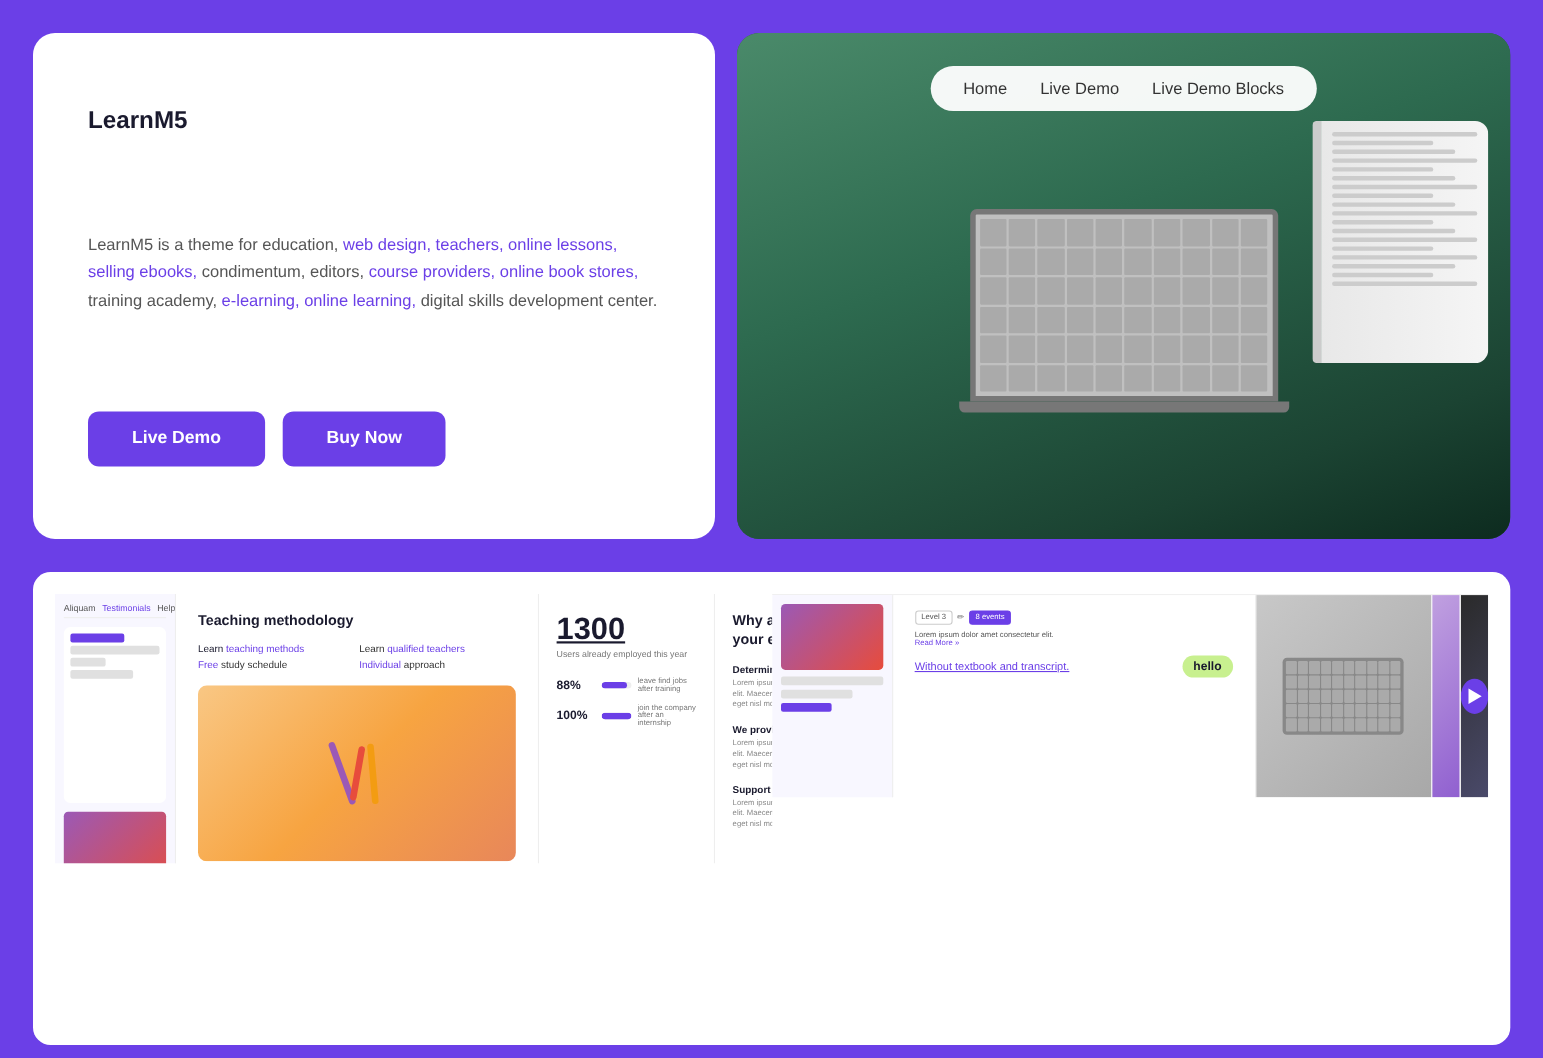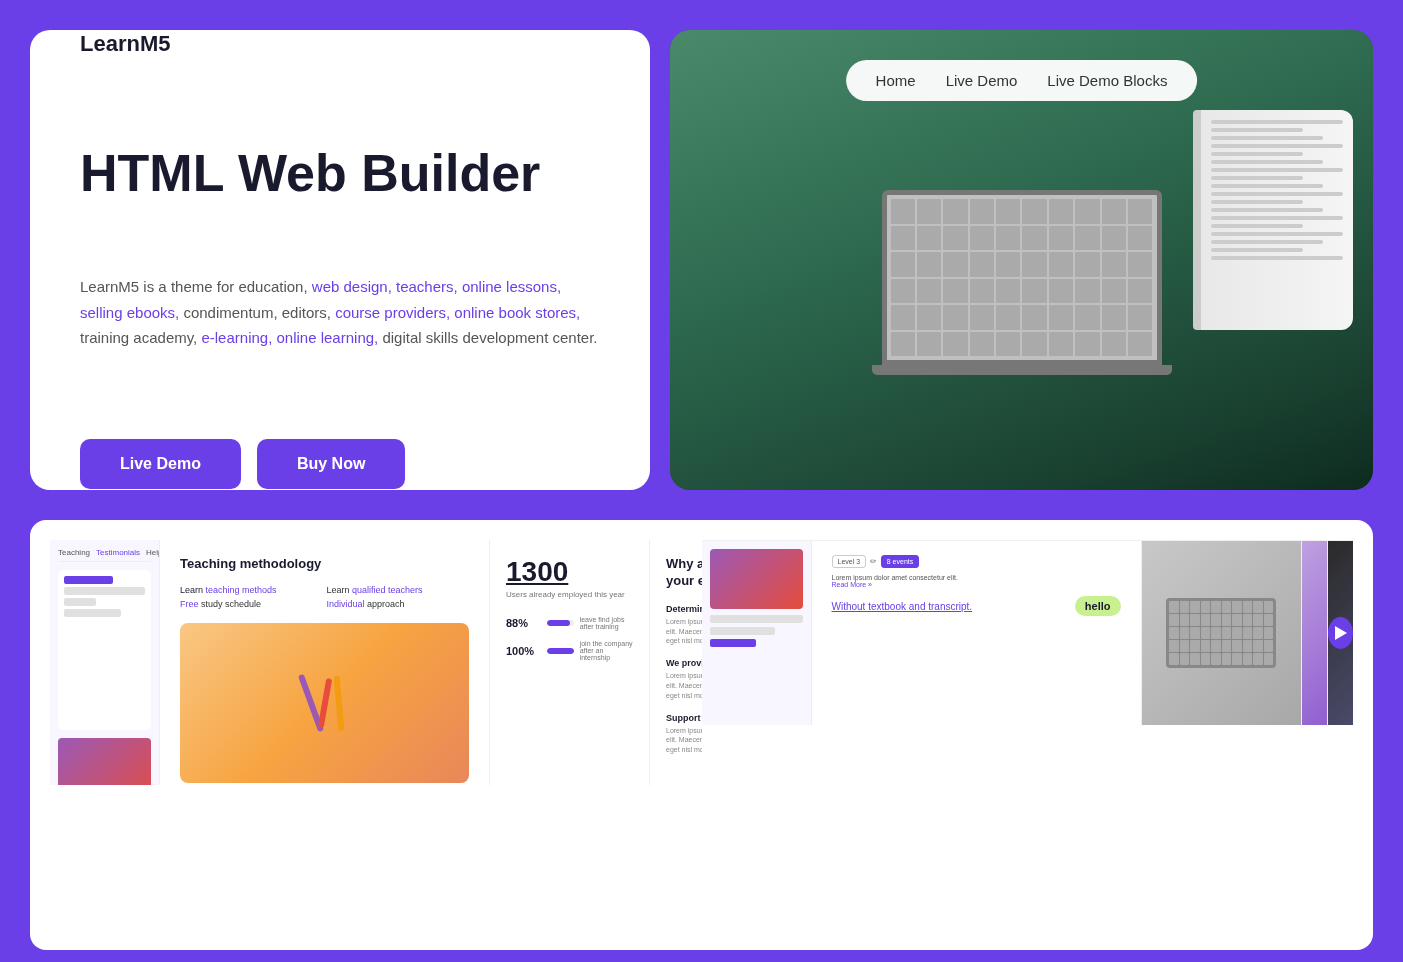--- a/index.html
+++ b/index.html
@@ -425,21 +425,20 @@
       margin: 0 auto;
     }
   </style>
 </head>
 <body>
 
 <div class="top-section">
 
   <div class="hero-left">
     <div class="logo">LearnM5</div>
-    <h1 class="hero-title">HTML Web Builder</h1>
     <p class="hero-desc">
       <span>LearnM5 is a theme for education, </span><span class="highlight">web design, teachers, online lessons, selling ebooks,</span><span> condimentum, editors, </span><span class="highlight">course providers, online book stores,</span><span> training academy, </span><span class="highlight">e-learning, online learning,</span><span> digital skills development center.</span>
     </p>
     <div class="hero-buttons">
       <button class="btn-primary">Live Demo</button>
       <button class="btn-secondary">Buy Now</button>
     </div>
   </div>
 
   <div class="hero-right">
@@ -542,21 +541,21 @@
   </div>
 </div>
 
 <div class="bottom-section">
   <div class="demo-strip">
 
     <div style="display:flex;height:245px;width:100%;overflow:hidden;">
 
       <div class="preview-block block-app">
         <div class="app-nav">
-          <span>Teaching</span>
+          <span>Aliquam</span>
           <span class="active">Testimonials</span>
           <span>Help</span>
         </div>
         <div class="app-content-mini">
           <div class="mini-bar purple"></div>
           <div class="mini-bar"></div>
           <div class="mini-bar short"></div>
           <div class="mini-bar medium"></div>
         </div>
         <div class="app-thumb"></div>

